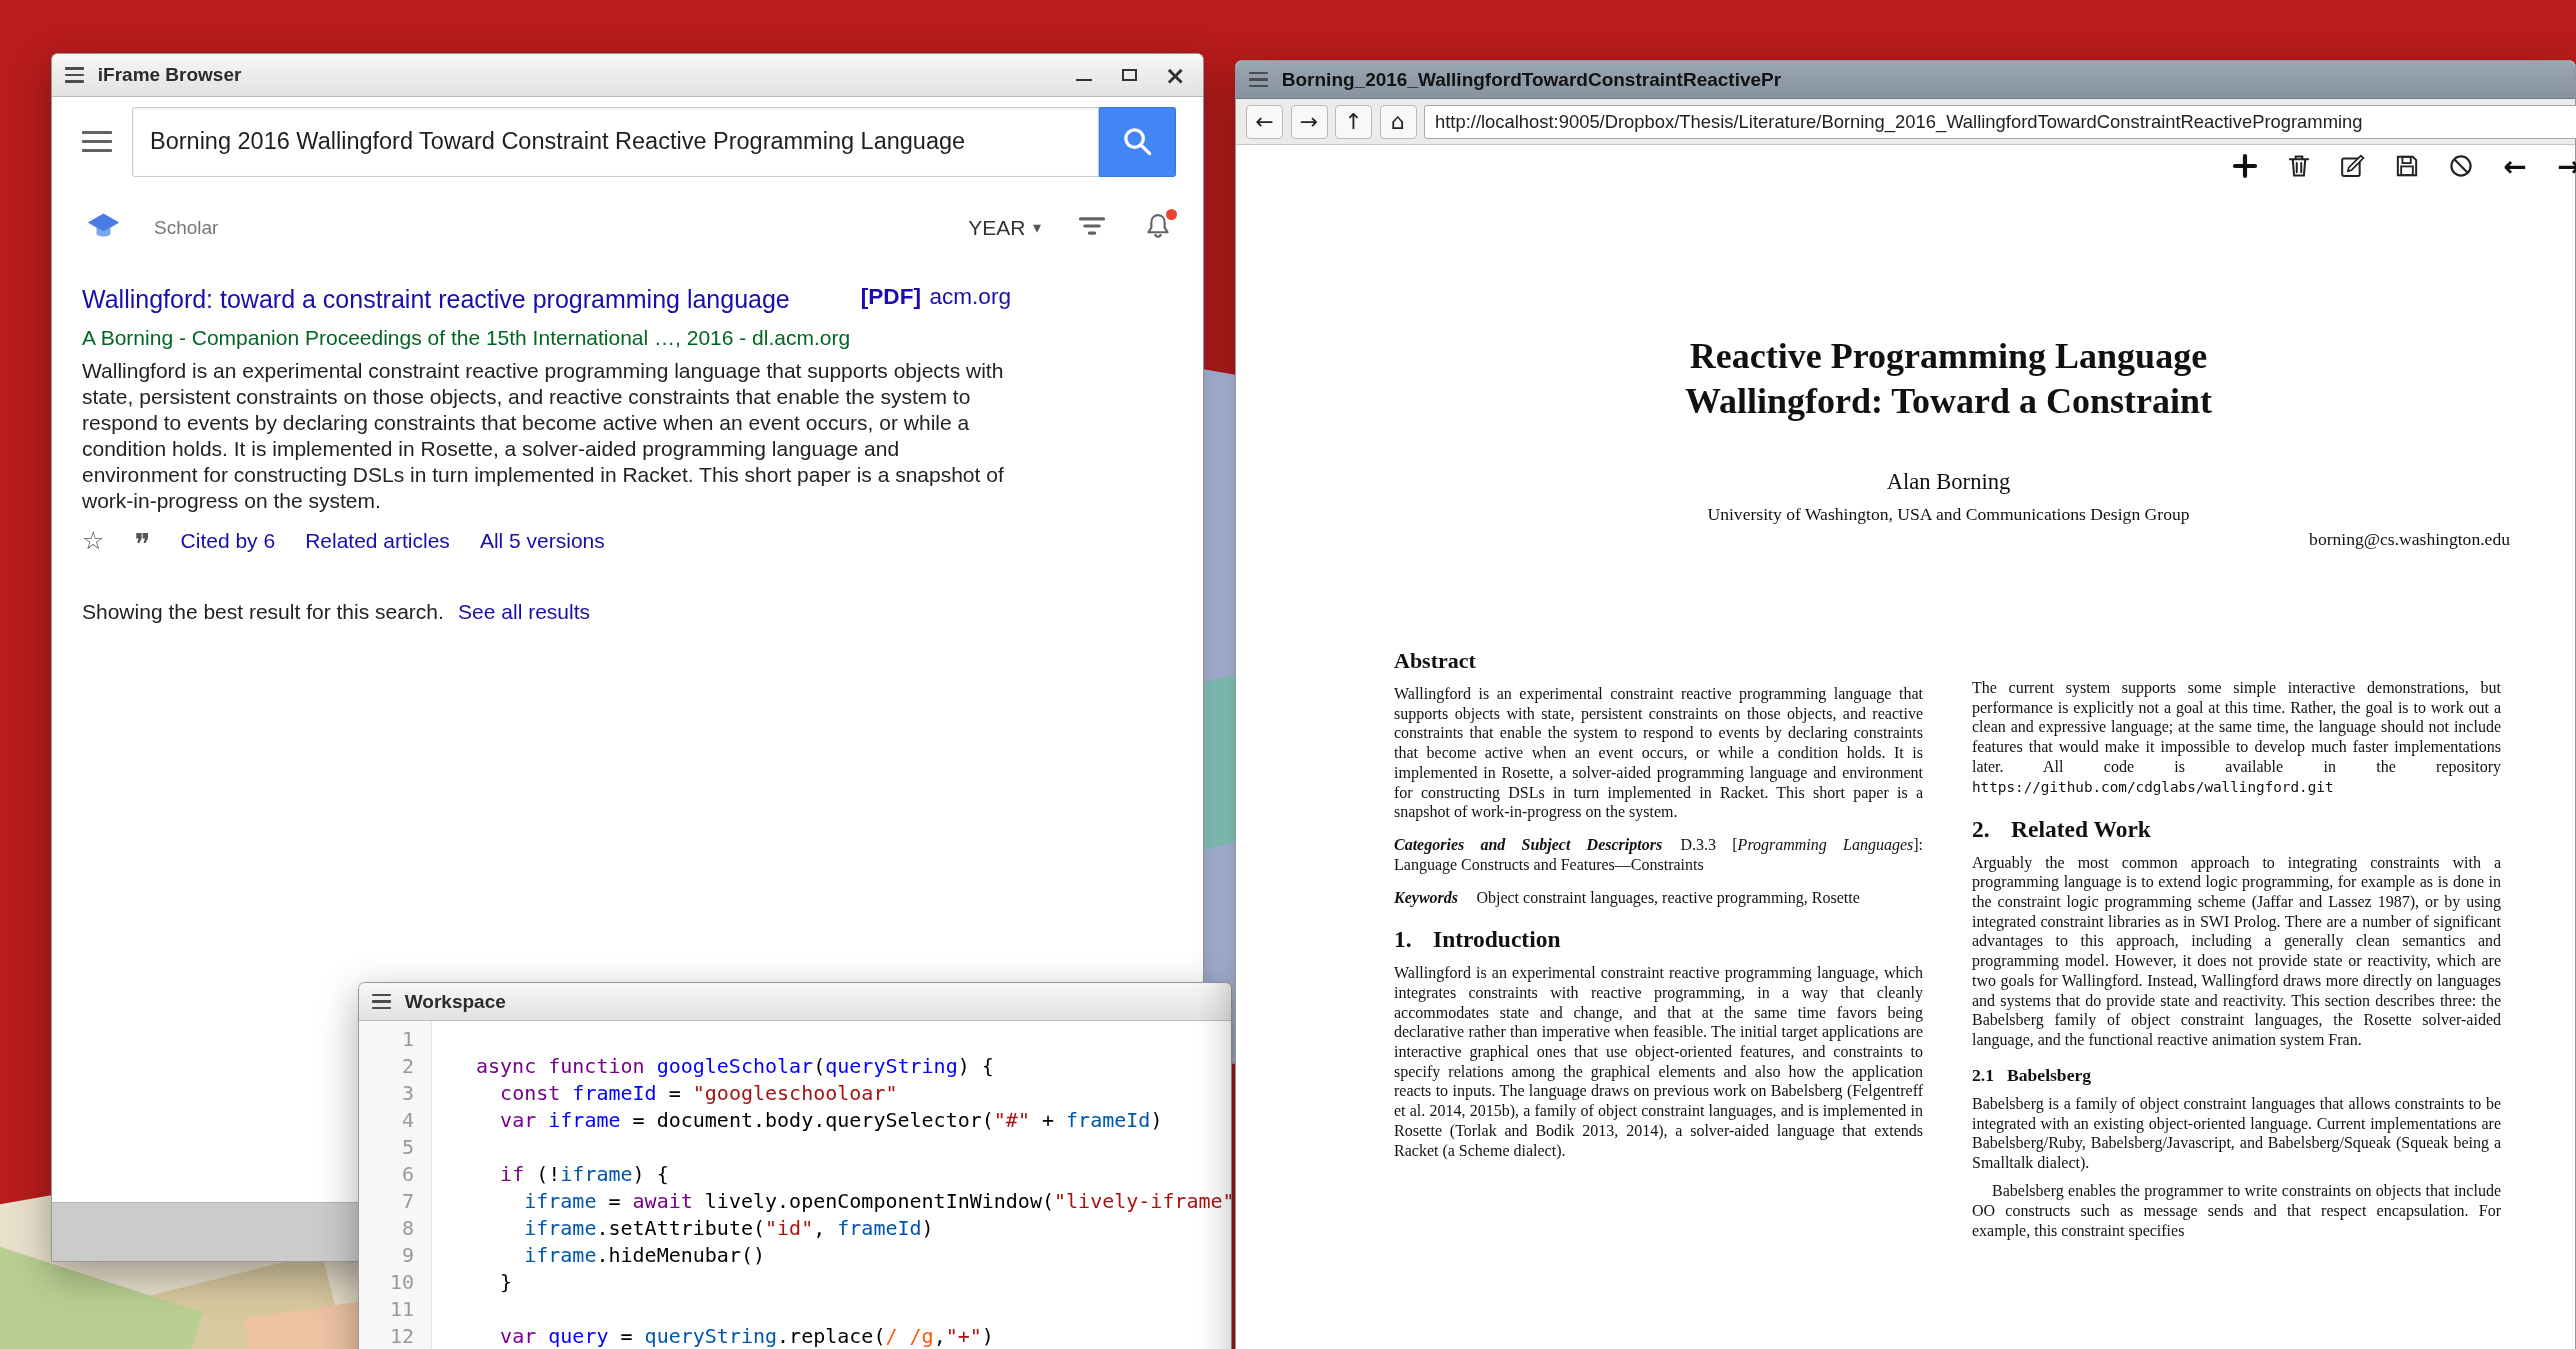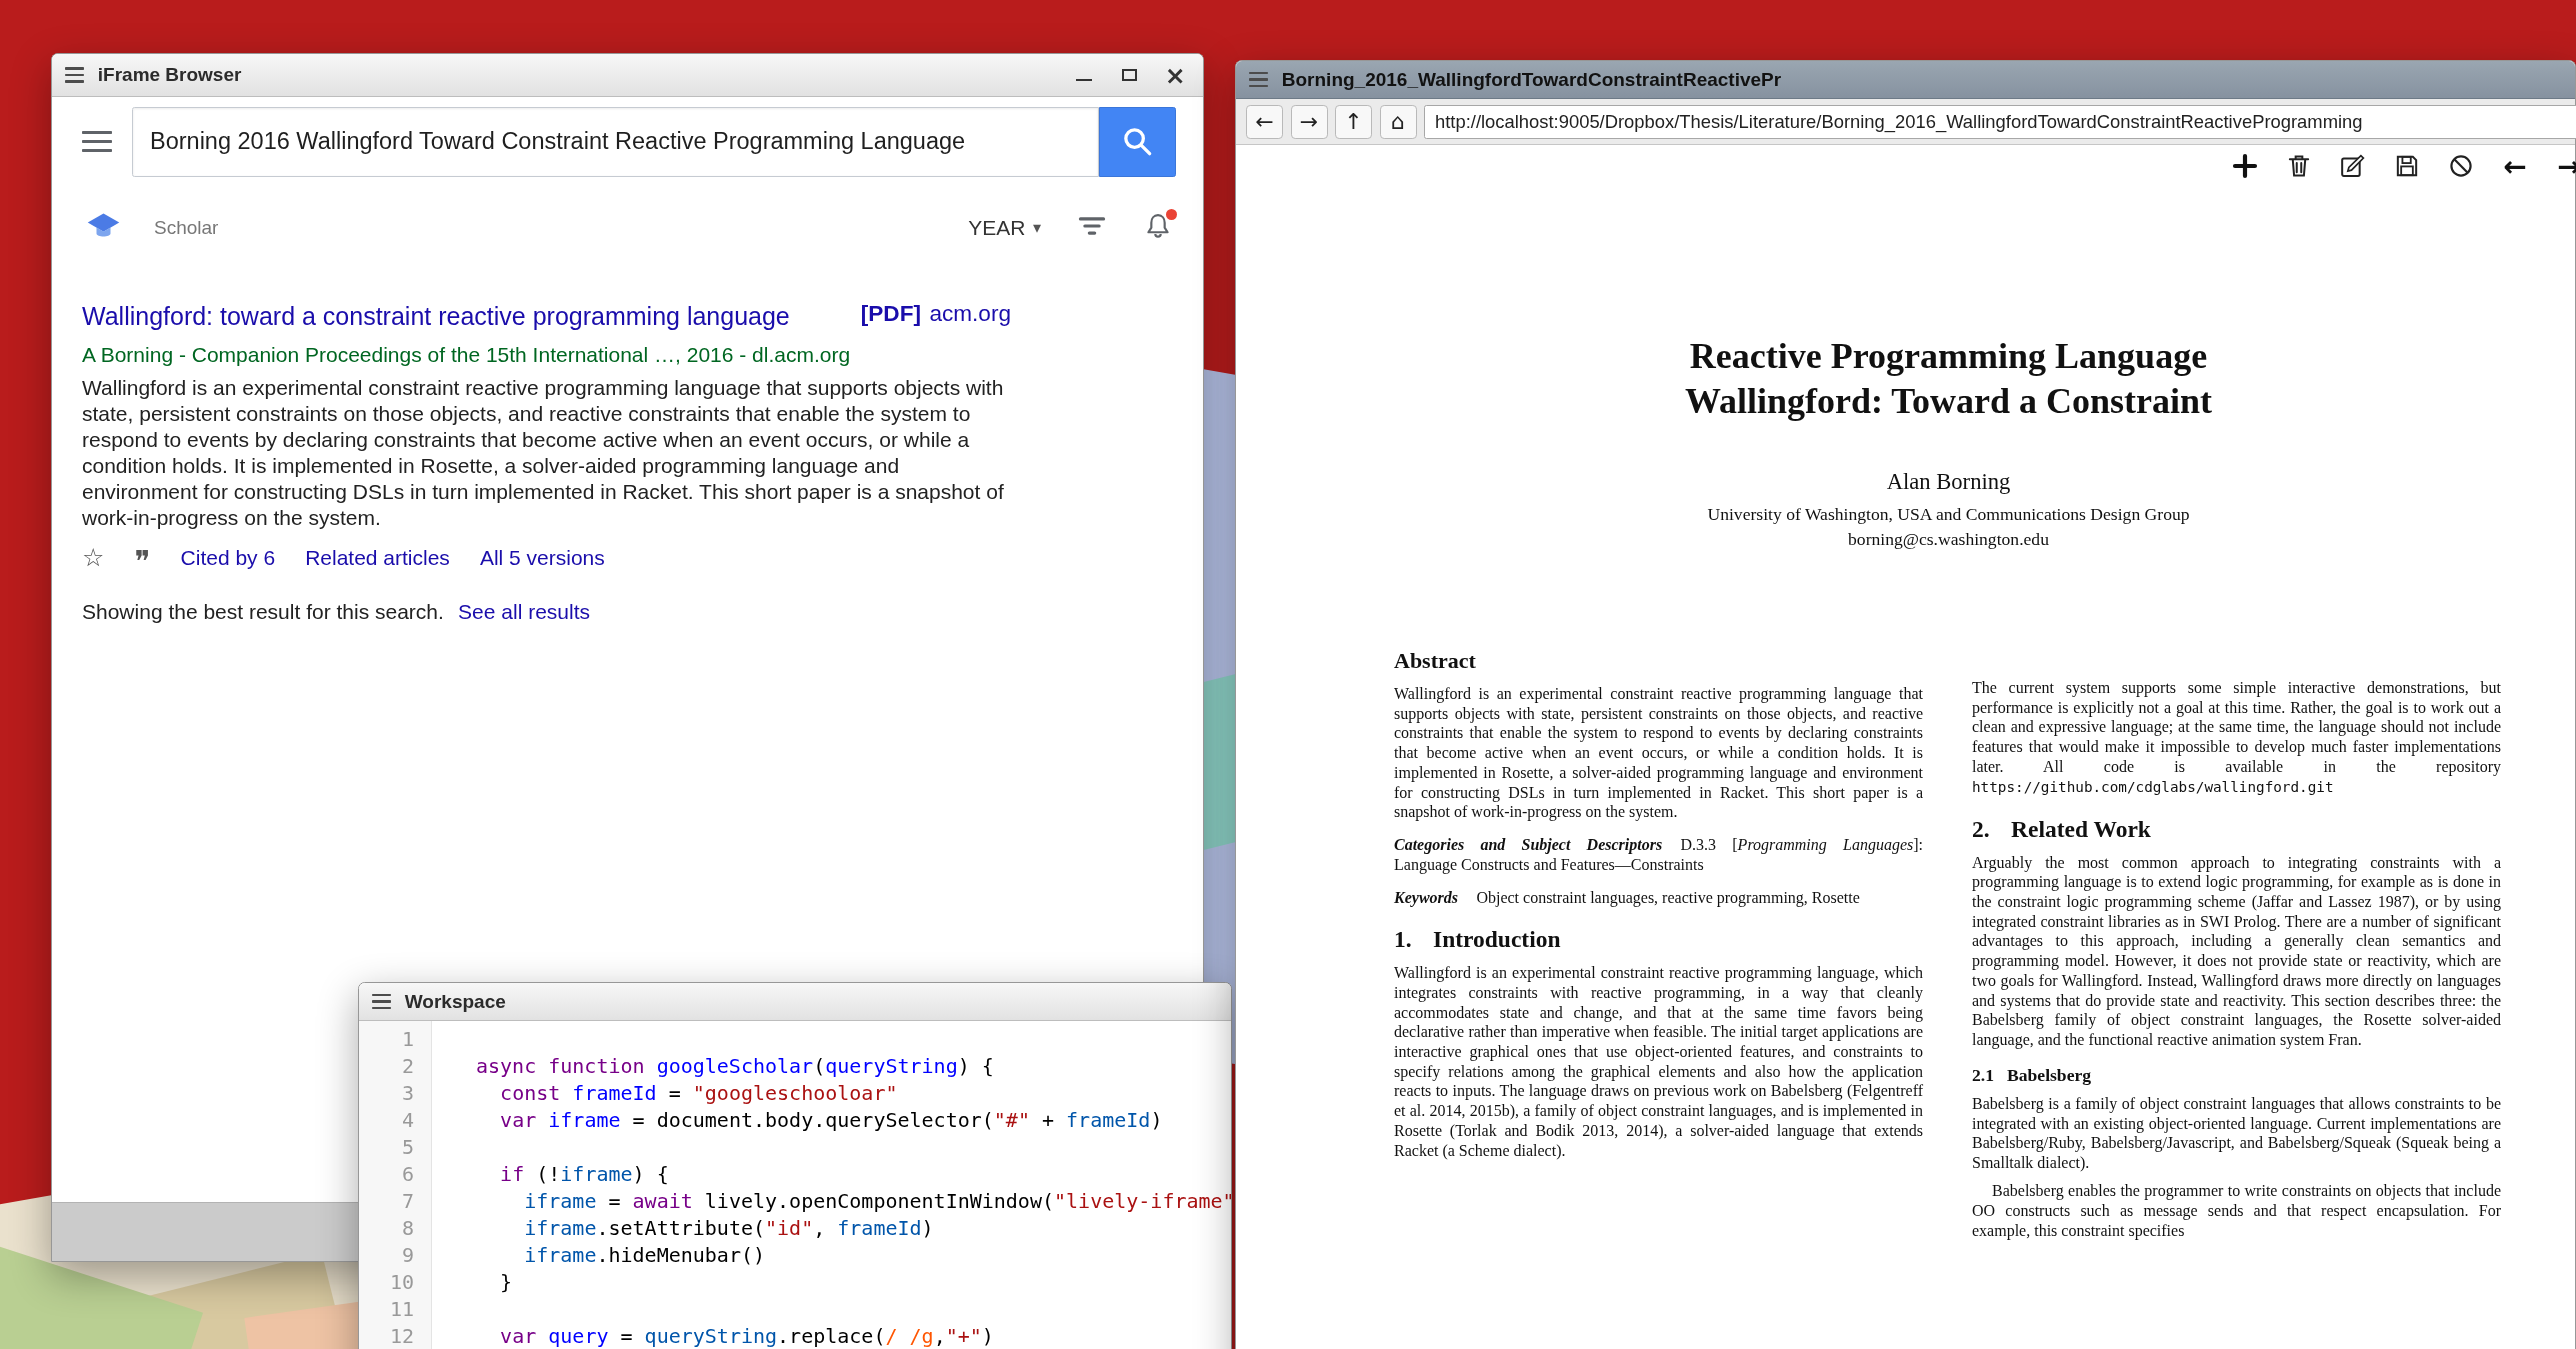--- a/index.html
+++ b/index.html
@@ -43,21 +43,21 @@
                   box-shadow:inset 0 0.8px 2.5px rgba(0,0,0,.09); outline:none; margin-right:-20px; }
   .search-button { width:77px; height:70px; background:#4285f4; border:0.8px solid #3b76d9;
                    border-radius:0 2.5px 2.5px 0; display:flex; align-items:center; justify-content:center; cursor:pointer; }
   .brand-row { position:absolute; top:107px; left:34px; right:30px; height:47px; display:flex; align-items:center; }
   .brand-text { font-size:19px; color:#777; margin-left:33px; }
   .brand-right { margin-left:auto; display:flex; align-items:center; gap:35px; }
   .year-filter { font-size:21px; color:#333; display:flex; gap:7.5px; align-items:center; cursor:pointer; }
   .caret { font-size:16px; color:#555; font-family:"DejaVu Sans",sans-serif; }
   .bell-wrap { position:relative; cursor:pointer; }
   .bell-dot { position:absolute; top:-2.5px; right:-4.2px; width:11px; height:11px; background:#ea4335; border-radius:50%; }
-  .result { position:absolute; top:202px; left:30px; width:929px; }
+  .result { position:absolute; top:185px; left:30px; width:929px; }
   .result-head { display:flex; align-items:flex-start; }
   .result-title { width:729px; font-size:25px; line-height:34px; }
   .result-title a { color:#1a0dab; cursor:pointer; text-decoration:none; }
   .pdf-link { margin-left:auto; white-space:nowrap; font-size:22.6px; color:#1a0dab; cursor:pointer; padding-top:1.7px; }
   .pdf-link b { font-weight:bold; margin-right:8.4px; }
   .byline { margin-top:10px; font-size:21px; color:#006621; }
   .snippet { margin-top:8.4px; font-size:21px; line-height:26px; color:#222; }
   .actions { margin-top:11.7px; display:flex; align-items:center; gap:30px; }
   .act-icon { color:#555; font-size:25px; cursor:pointer; font-family:"DejaVu Sans",sans-serif; line-height:1; }
   .act-icon.quote { font-size:30px; line-height:.7; padding-top:8.4px; }
@@ -96,21 +96,21 @@
               font-family:"Liberation Serif",serif; color:#111; }
   .tool-row { position:absolute; top:5px; left:993px; display:flex; gap:22px; align-items:center; }
   .tool-btn { width:32px; height:32px; display:flex; align-items:center; justify-content:center;
               cursor:pointer; color:#111; }
   .tool-btn.arrow { font-size:28px; font-weight:bold; font-family:"DejaVu Sans",sans-serif; }
   .paper-title { position:absolute; top:189px; left:151px; width:1123px; text-align:center;
                  font-size:36px; line-height:45px; font-weight:bold; }
   .paper-title span { display:block; }
   .paper-author { position:absolute; top:324px; left:151px; width:1123px; text-align:center; font-size:22.6px; }
   .paper-affil  { position:absolute; top:359px; left:151px; width:1123px; text-align:center; font-size:17.6px; }
-  .paper-email  { position:absolute; top:384px; left:151px; width:1123px; text-align:center; font-size:17.6px; }
+  .paper-email  { position:absolute; top:384px; left:151px; width:1123px; text-align:right; font-size:17.6px; }
   .col { position:absolute; width:529px; }
   .col-left  { left:158px; top:503px; }
   .col-right { left:736px; top:533px; }
   .abs-head { font-size:22px; font-weight:bold; margin:0 0 10px; }
   .just { font-size:16px; line-height:19.7px; text-align:justify; margin:0 0 8.4px; }
   .meta { margin-top:13.4px; }
   .bi { font-weight:bold; font-style:italic; }
   .metagap { display:inline-block; width:18.4px; }
   .sec-head { font-size:23.5px; font-weight:bold; margin:18.4px 0 10px; }
   .sec-num { display:inline-block; width:39px; }

